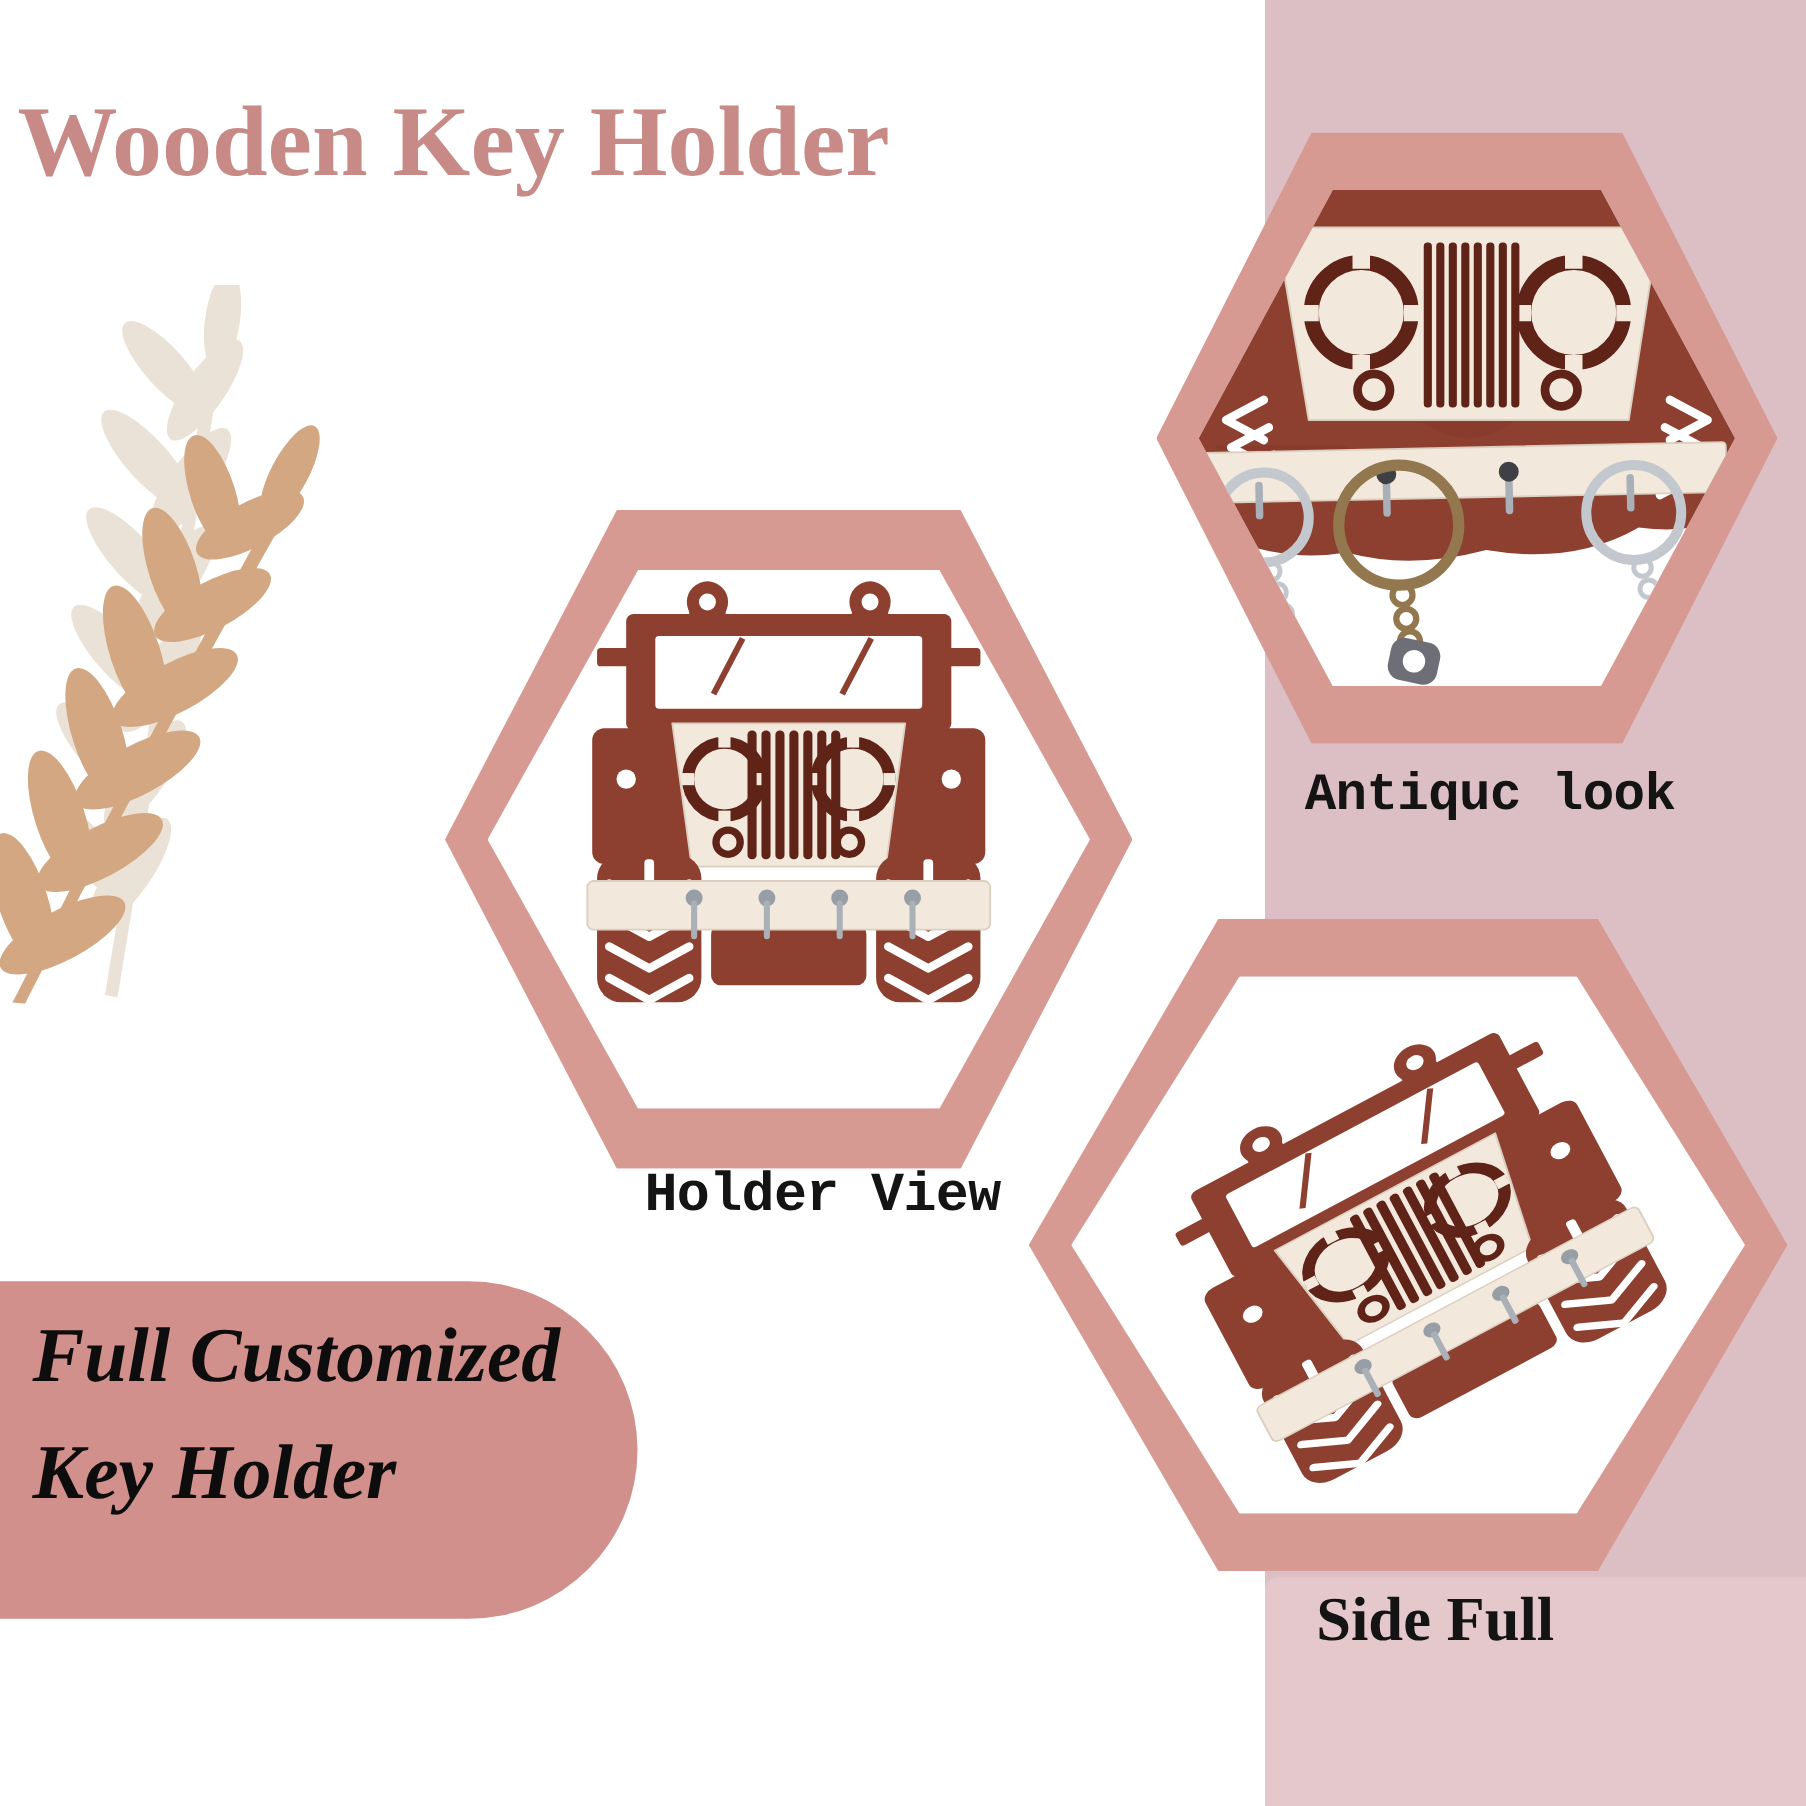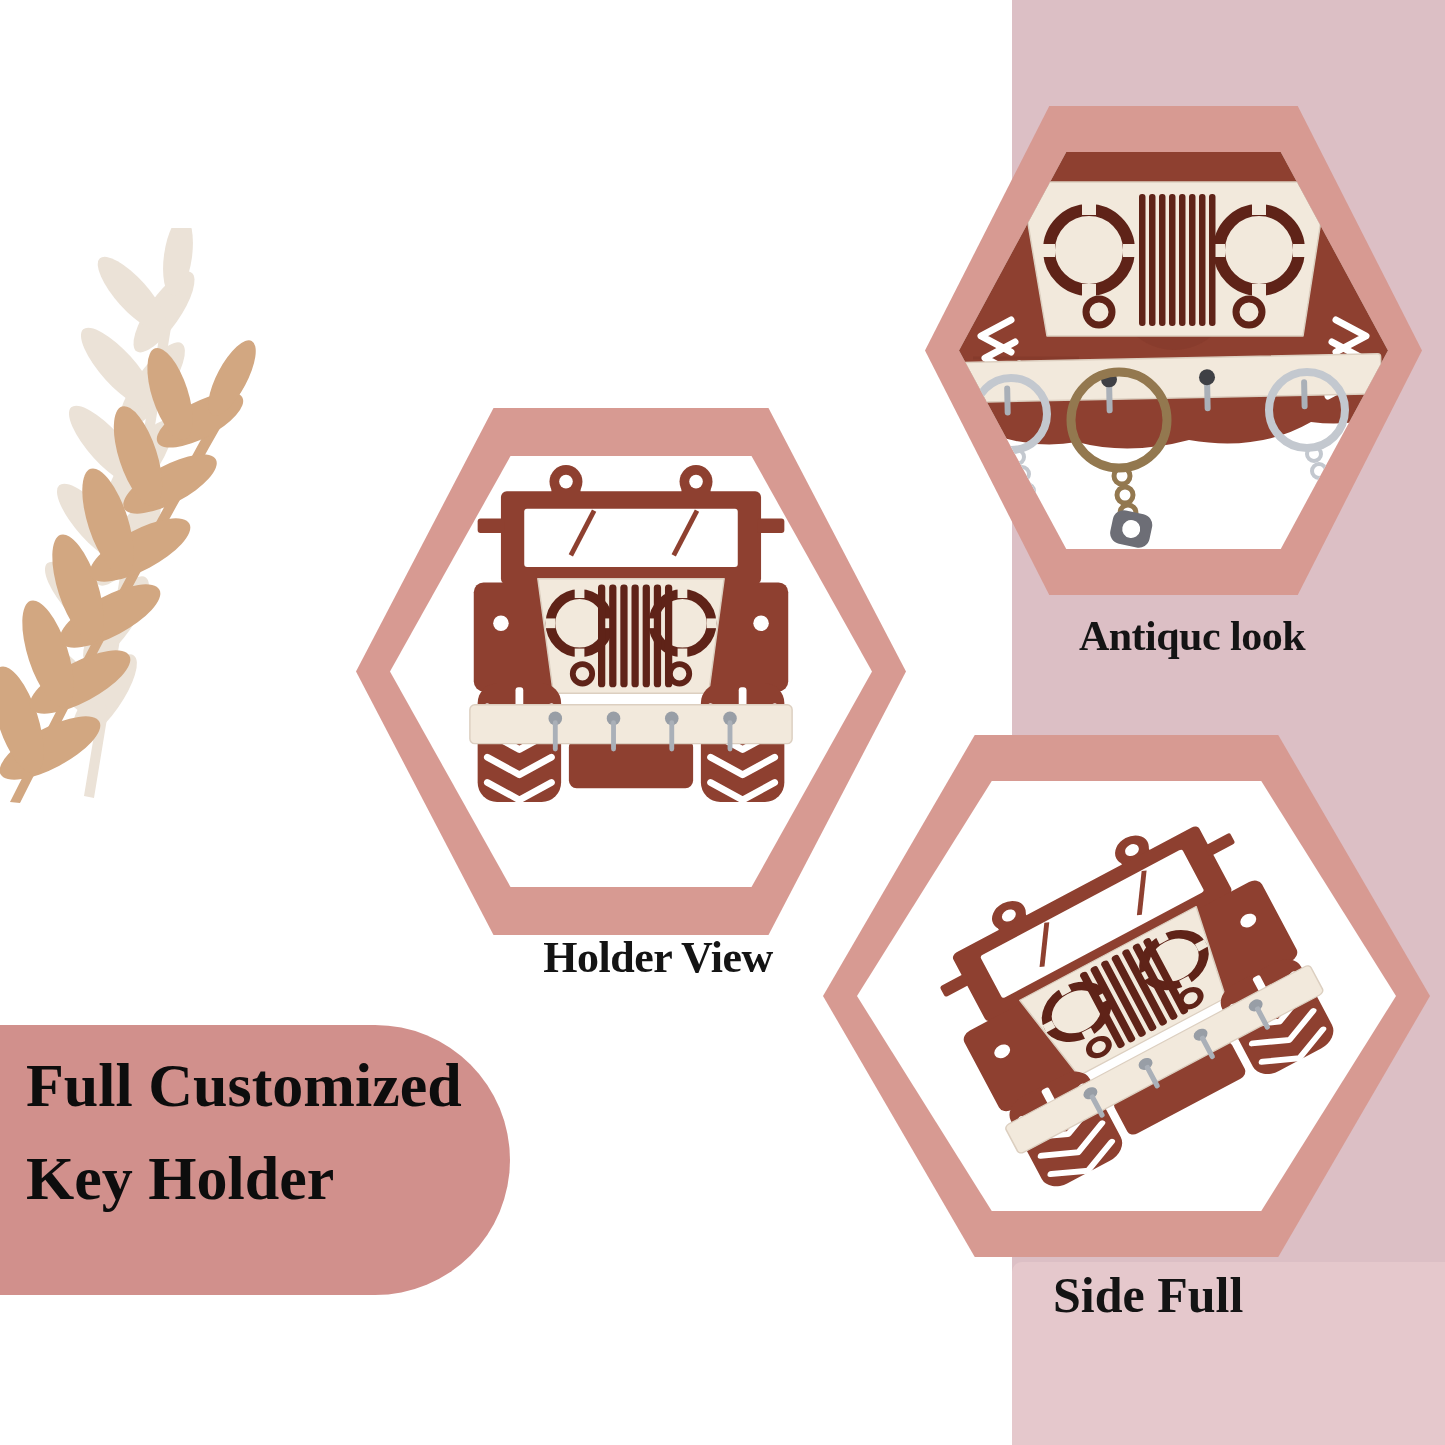--- a/index.html
+++ b/index.html
@@ -15,32 +15,32 @@
   .hex{clip-path:polygon(25% 0%,75% 0%,100% 50%,75% 100%,25% 100%,0% 50%);}
   .hex-outer{position:absolute;background:var(--c-hex-border);}
   .hex-inner{position:absolute;background:var(--c-photo-bg);overflow:hidden;}
   .photo{position:absolute;}
 
   
   .title{position:absolute;left:14px;top:74px;font-family:"Liberation Serif",serif;
          font-weight:bold;font-size:80px;line-height:1;color:var(--c-title);white-space:nowrap;}
 
   
-  .cap-sans{position:absolute;font-family:Liberation Serif, serif;font-weight:700;
+  .cap-sans{position:absolute;font-family:Liberation Mono, monospace;font-weight:700;
             color:var(--c-label-text);white-space:nowrap;letter-spacing:-0.5px;}
   .cap-serif{position:absolute;font-family:"Liberation Serif",serif;font-weight:bold;
              color:var(--c-label-text);white-space:nowrap;}
   .cap-front{left:658px;top:932px;transform:translateX(-50%);font-size:44px;}
   .cap-antique{left:1192px;top:612px;transform:translateX(-50%);font-size:42px;}
   .cap-side{left:1053px;top:1266px;font-size:50px;}
 
   
   .banner{position:absolute;left:0;top:1025px;width:510px;height:270px;
           background:var(--c-banner-bg);border-radius:0 140px 140px 0;
-          padding:14px 0 0 26px;box-sizing:border-box;}
+          padding:14px 0 0 26px;box-sizing:border-box;font-style:italic;}
   .banner div{font-family:"Liberation Serif",serif;font-weight:bold;font-size:62px;
               line-height:1.5;color:var(--c-banner-text);white-space:nowrap;}
 
   
   .wood{fill:var(--c-wood);}
   .slot{fill:var(--c-wood-dark);}
   .cream{fill:var(--c-cream);stroke:#dccfc0;stroke-width:1.5;}
   .ring{fill:none;stroke:var(--c-wood-dark);}
   .tread{fill:none;stroke:#ffffff;stroke-width:7;stroke-linecap:round;stroke-linejoin:round;}
   .pin{fill:var(--c-metal);}
@@ -204,20 +204,21 @@
       <g>
           <ellipse cx="212" cy="192" rx="18" ry="48" transform="rotate(62 212 192)"></ellipse>
         </g>
       <g>
           <ellipse cx="182" cy="166" rx="18" ry="48" transform="rotate(-18 182 166)"></ellipse>
         </g>
       <ellipse cx="244" cy="150" rx="15" ry="42" transform="rotate(28 244 150)"></ellipse>
     </g>
   </svg>
 
+  <div class="title">Wooden Key Holder</div>
 
   <div class="hex hex-outer" style="left:356px;top:408px;width:550px;height:527px">
     <div class="hex hex-inner" style="left:34px;top:48px;width:482px;height:431px">
       <svg class="photo" style="left:76px;top:2px" width="330" height="350" viewBox="0 0 340 360">
         <use href="#jeep-front"></use>
       </svg>
     </div>
   </div>
 
   <div class="hex hex-outer" style="left:925px;top:106px;width:497px;height:489px">

